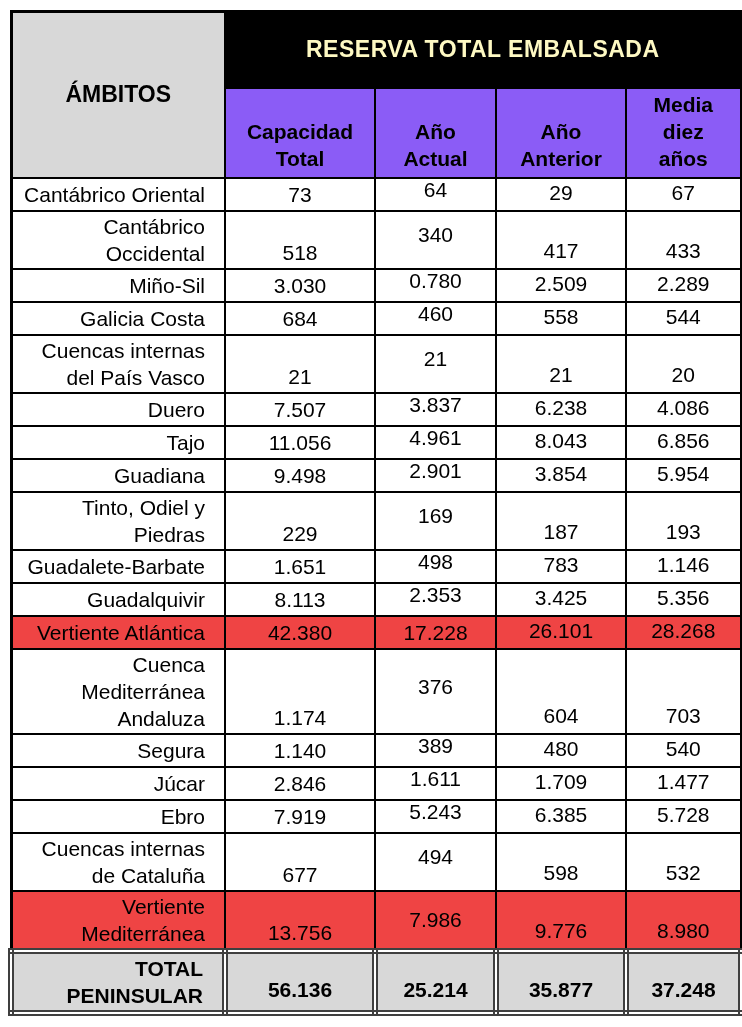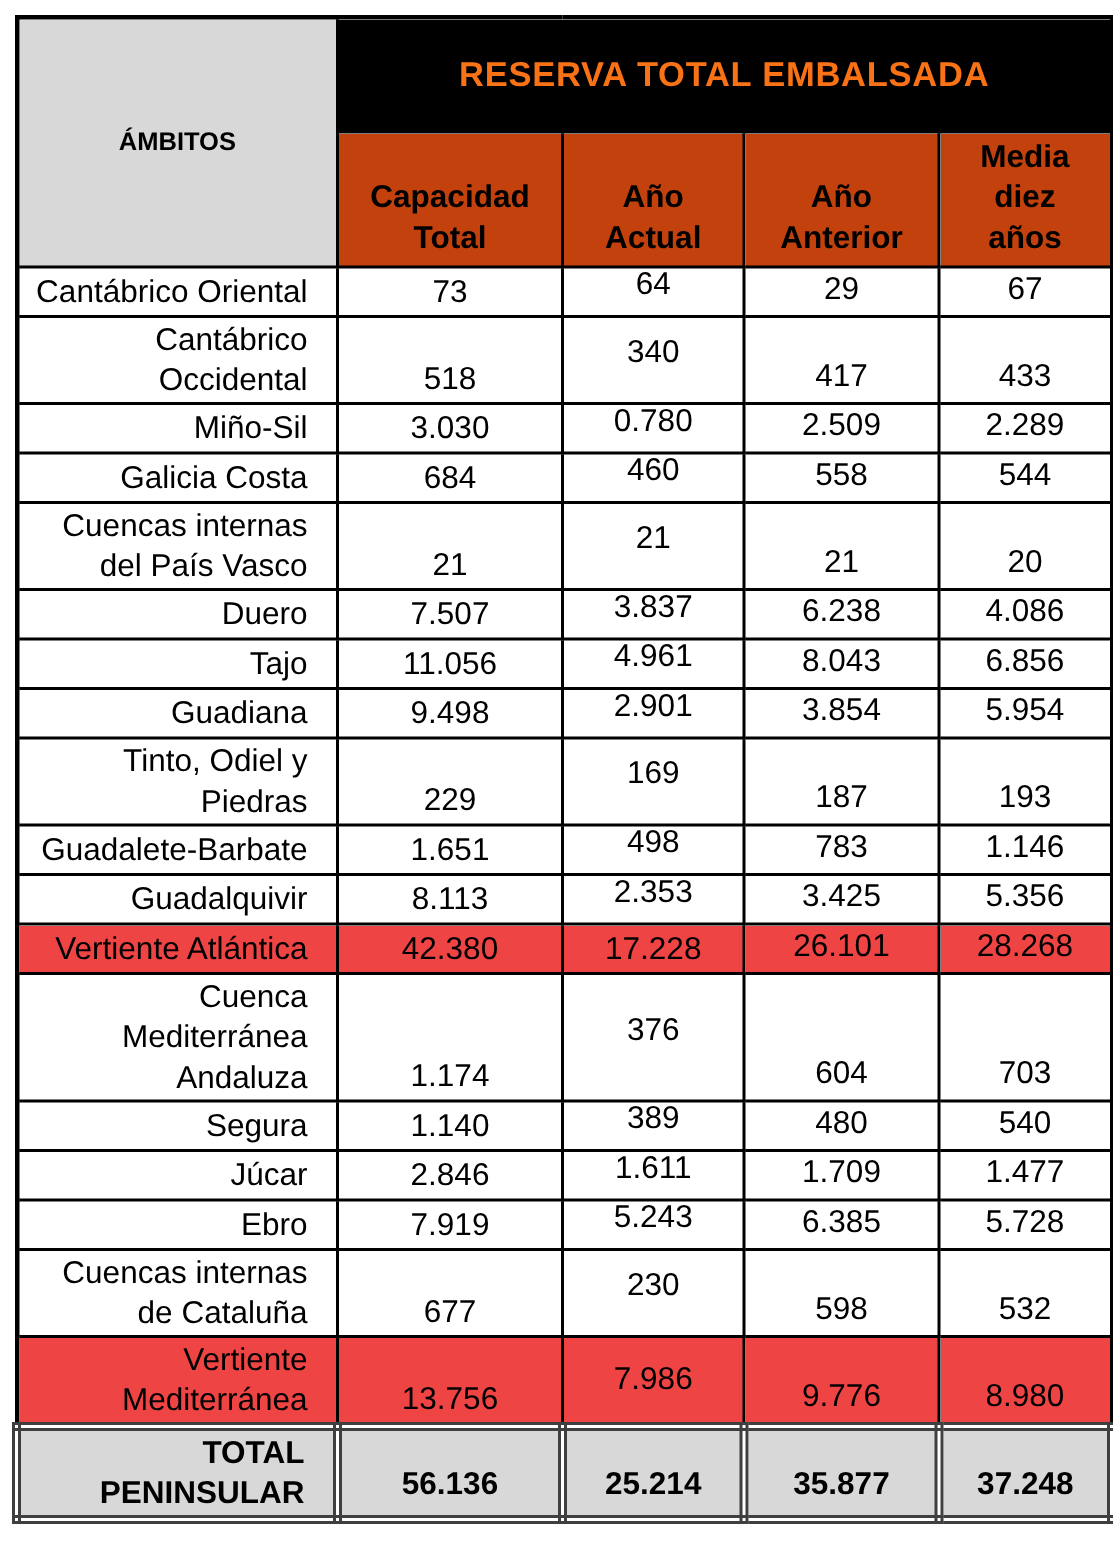--- a/index.html
+++ b/index.html
@@ -11,37 +11,37 @@
     table-layout: fixed;
     width: 730px;
     border: 3px solid #000;
   }
   table.res td { border: 2px solid #000; overflow: hidden; }
 
   
   td.corner {
     background: #d8d8d8;
     font-weight: bold;
-    font-size: 17px;
+    font-size: 23px;
     text-align: center;
     vertical-align: middle;
   }
   td.band {
     background: #000;
-    color: #f97316;
+    color: #fef9c3;
     font-weight: bold;
     font-size: 23px;
     text-align: center;
     vertical-align: middle;
     letter-spacing: 0.5px;
   }
   tr.band-row { height: 76px; }
   tr.subhead-row { height: 88px; }
   td.subhead {
-    background: #c2410c;
+    background: #8b5cf6;
     font-weight: bold;
     font-size: 21px;
     line-height: 27px;
     text-align: center;
     vertical-align: bottom;
     padding: 2px 2px 5px 2px;
     white-space: pre-line;
   }
 
   
@@ -214,21 +214,21 @@
           <td class="label">Ebro</td>
           <td class="val c0"><span class="v">7.919</span></td>
           <td class="val c1"><span class="v">5.243</span></td>
           <td class="val c2"><span class="v">6.385</span></td>
           <td class="val c3"><span class="v">5.728</span></td>
         </tr>
         <tr class="row-normal">
           <td class="label">Cuencas internas
 de Cataluña</td>
           <td class="val c0"><span class="v">677</span></td>
-          <td class="val c1"><span class="v">230</span></td>
+          <td class="val c1"><span class="v">494</span></td>
           <td class="val c2"><span class="v">598</span></td>
           <td class="val c3"><span class="v">532</span></td>
         </tr>
         <tr class="row-subtotal">
           <td class="label">Vertiente
 Mediterránea</td>
           <td class="val c0"><span class="v">13.756</span></td>
           <td class="val c1"><span class="v">7.986</span></td>
           <td class="val c2"><span class="v">9.776</span></td>
           <td class="val c3"><span class="v">8.980</span></td>

